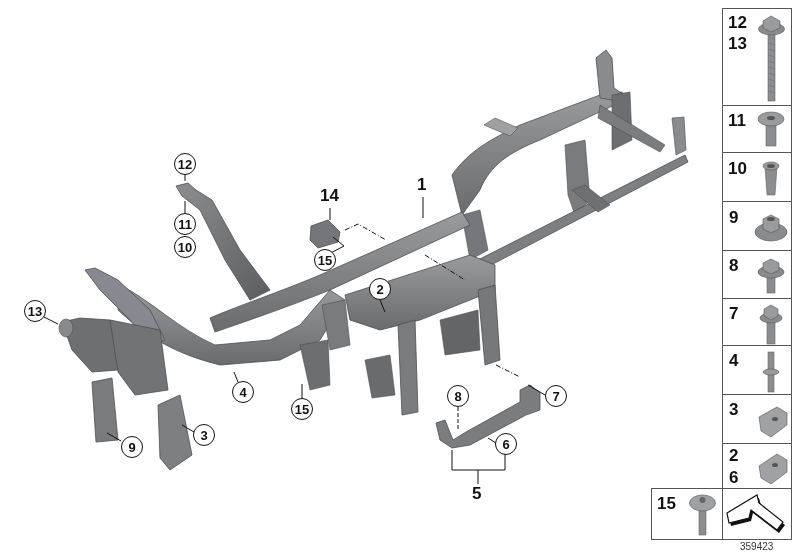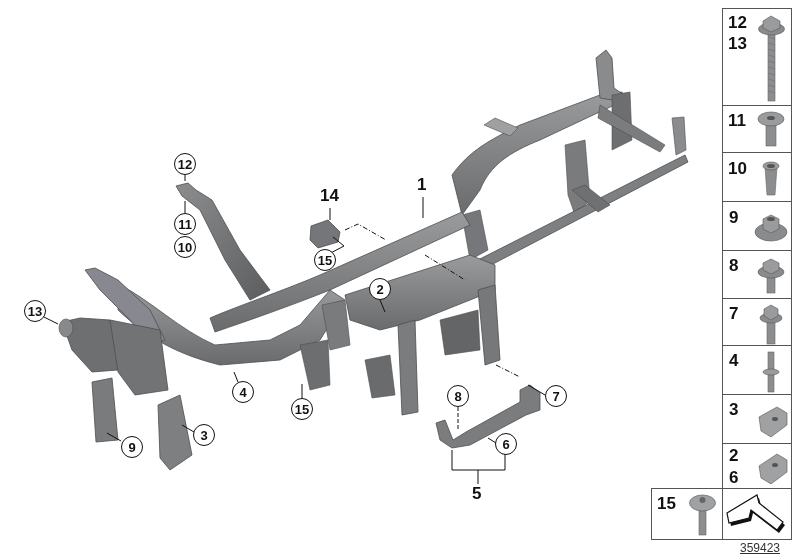--- a/index.html
+++ b/index.html
@@ -3,21 +3,21 @@
 <meta charset="utf-8">
 <style>
   html, body { margin:0; padding:0; background:#ffffff; }
   body { width:800px; height:560px; position:relative; overflow:hidden; font-family:"Liberation Sans", sans-serif; }
   #stage { position:absolute; left:0; top:0; width:800px; height:560px; }
   .callout-circle { position:absolute; width:22px; height:22px; border:1.6px solid #111; border-radius:50%; background:#fff;
     display:flex; align-items:center; justify-content:center; font-weight:bold; font-size:13px; color:#111; box-sizing:border-box; }
   .callout-bold { position:absolute; font-weight:bold; font-size:17px; color:#111; }
   .panel { position:absolute; border:1.3px solid #555; box-sizing:border-box; background:#fff; }
   .cell-label { position:absolute; font-weight:bold; font-size:17px; color:#111; line-height:17px; }
-  .catalog { position:absolute; font-size:12px; color:#333;text-decoration:underline; }
+  .catalog { position:absolute; font-size:10px; color:#333; }
   svg { position:absolute; left:0; top:0; }
 </style>
 </head>
 <body>
 
 <div id="stage">
 
   <svg width="800" height="560" viewBox="0 0 800 560">
     <defs>
       <linearGradient id="g1" x1="0" y1="0" x2="0" y2="1">

